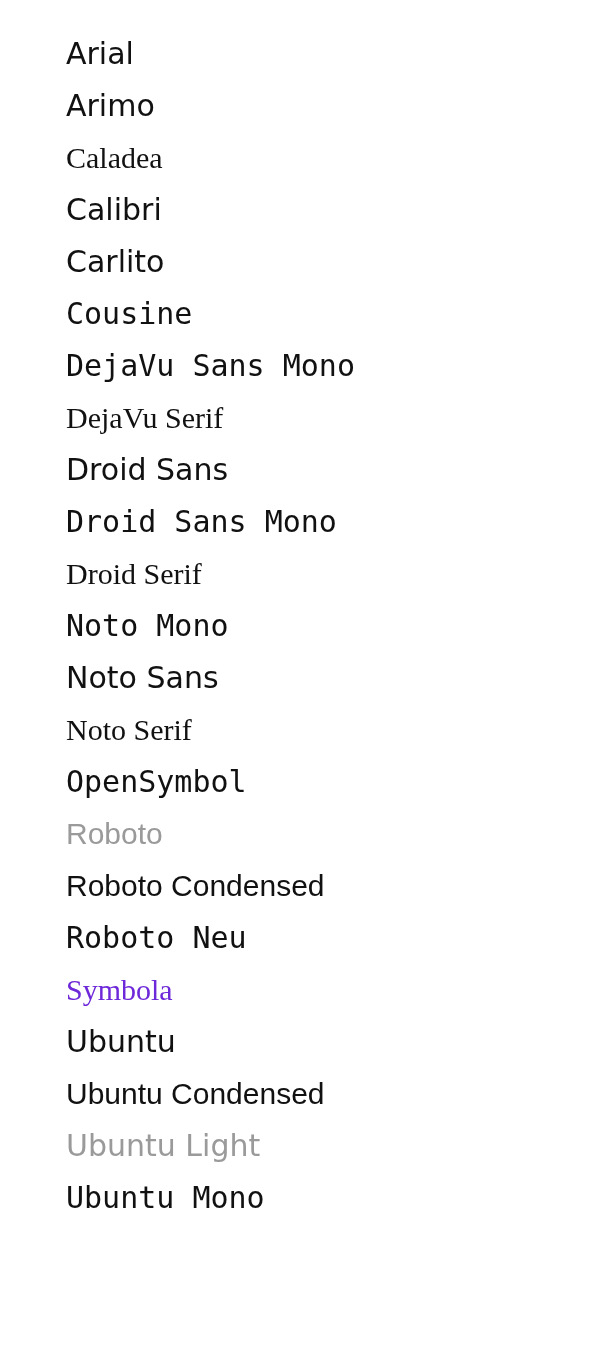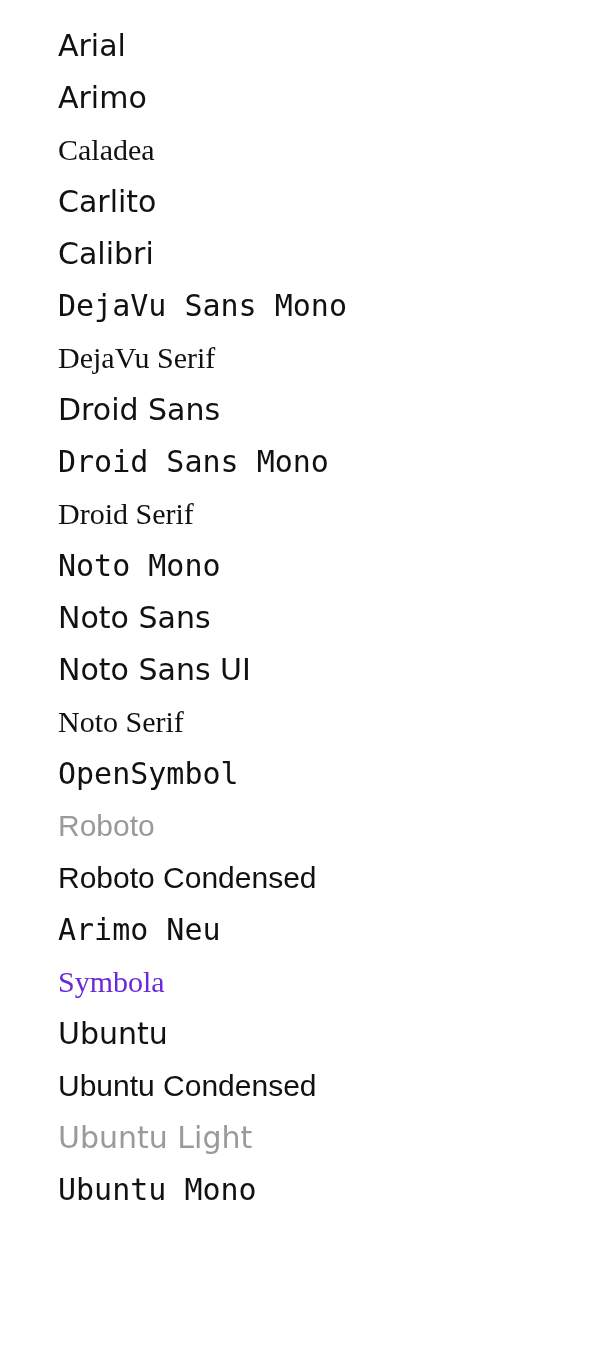--- a/index.html
+++ b/index.html
@@ -9,21 +9,21 @@
   }
   body {
     width: 604px;
     height: 1352px;
     overflow: hidden;
     font-family: "Liberation Sans", sans-serif;
   }
   .font-list {
     display: block;
     padding: 12px;
-    margin: 8px;
+    margin: 16px;
     list-style: none;
   }
   .font-item {
     display: flex;
     align-items: center;
     height: 52px;
     padding-left: 38px;
     color: #111111;
     font-size: 30px;
     line-height: 52px;
@@ -47,24 +47,27 @@
     <li class="font-item f-sans-alt">
       <span>Arial</span>
     </li>
     <li class="font-item f-sans-alt">
       <span>Arimo</span>
     </li>
     <li class="font-item f-serif">
       <span>Caladea</span>
     </li>
     <li class="font-item f-sans-alt">
+      <span>Calibri</span>
+    </li>
+    <li class="font-item f-sans-alt">
       <span>Carlito</span>
     </li>
-    <li class="font-item f-sans-alt">
-      <span>Calibri</span>
+    <li class="font-item f-mono-alt">
+      <span>Cousine</span>
     </li>
     <li class="font-item f-mono-alt">
       <span>DejaVu Sans Mono</span>
     </li>
     <li class="font-item f-serif-alt">
       <span>DejaVu Serif</span>
     </li>
     <li class="font-item f-sans-alt">
       <span>Droid Sans</span>
     </li>
@@ -73,37 +76,34 @@
     </li>
     <li class="font-item f-serif-alt">
       <span>Droid Serif</span>
     </li>
     <li class="font-item f-mono-alt">
       <span>Noto Mono</span>
     </li>
     <li class="font-item f-sans-alt">
       <span>Noto Sans</span>
     </li>
-    <li class="font-item f-sans-alt">
-      <span>Noto Sans UI</span>
-    </li>
     <li class="font-item f-serif-alt">
       <span>Noto Serif</span>
     </li>
     <li class="font-item f-mono-alt">
       <span>OpenSymbol</span>
     </li>
     <li class="font-item f-sans c-light">
       <span>Roboto</span>
     </li>
     <li class="font-item f-sans w-bold">
       <span>Roboto Condensed</span>
     </li>
     <li class="font-item f-mono-alt">
-      <span>Arimo Neu</span>
+      <span>Roboto Neu</span>
     </li>
     <li class="font-item f-serif-alt c-mid">
       <span>Symbola</span>
     </li>
     <li class="font-item f-sans-alt w-bold">
       <span>Ubuntu</span>
     </li>
     <li class="font-item f-sans w-bold">
       <span>Ubuntu Condensed</span>
     </li>

